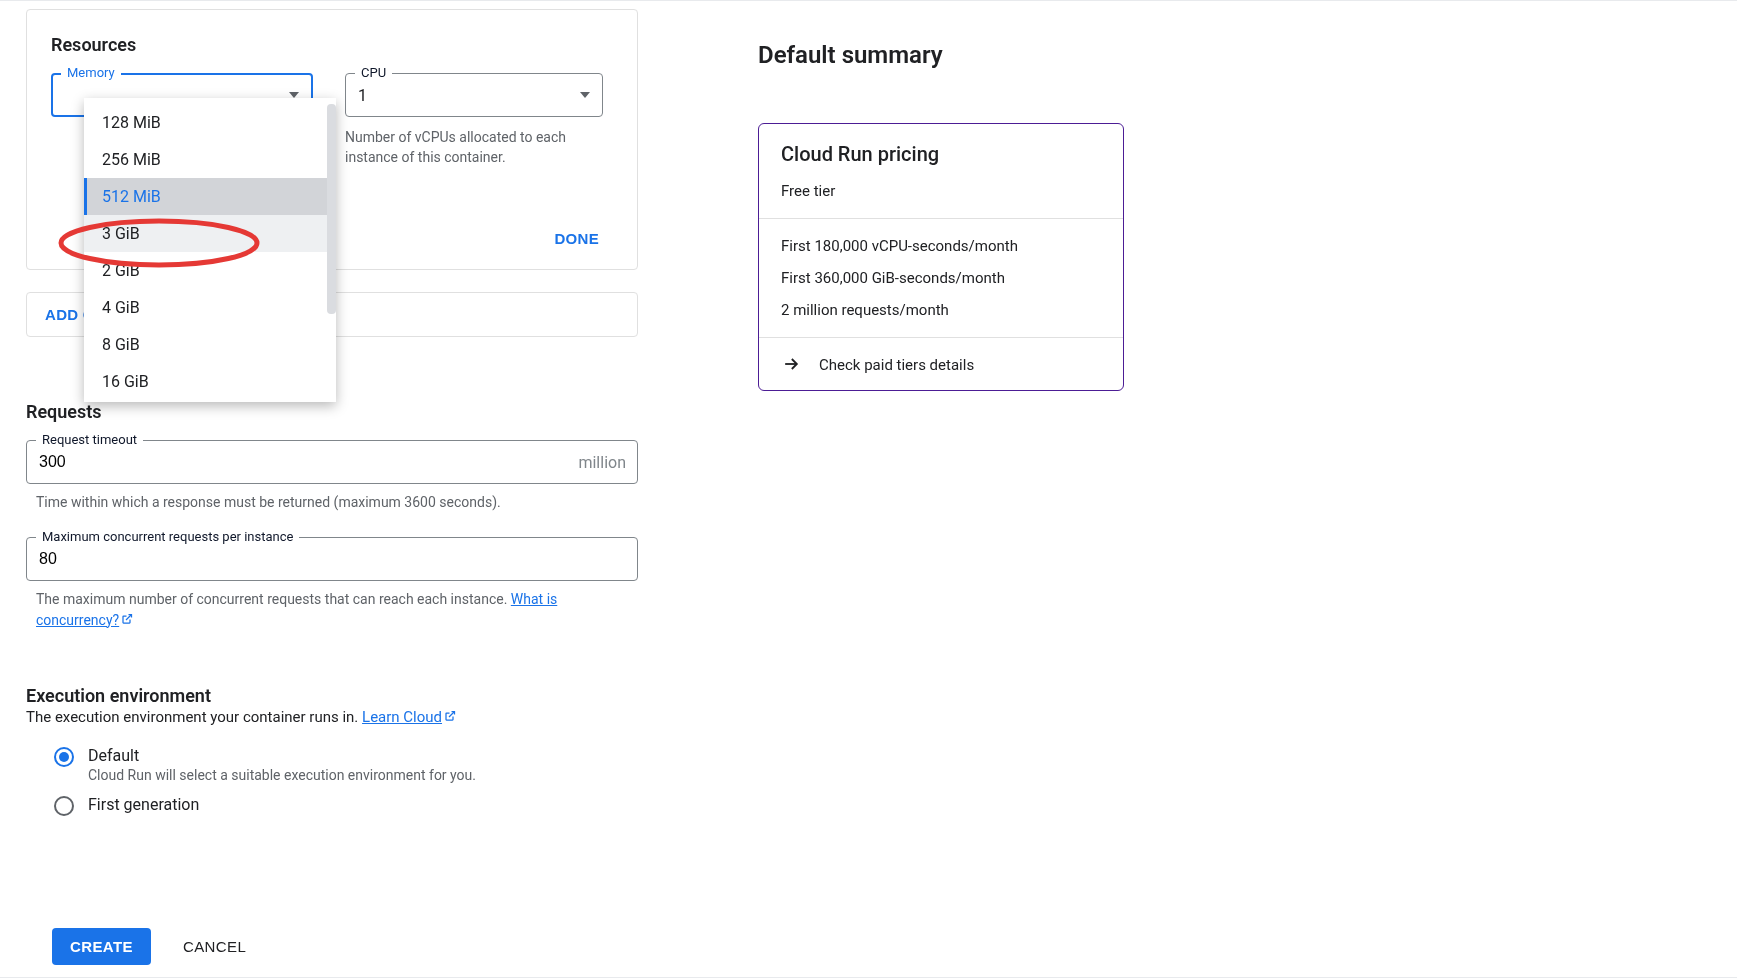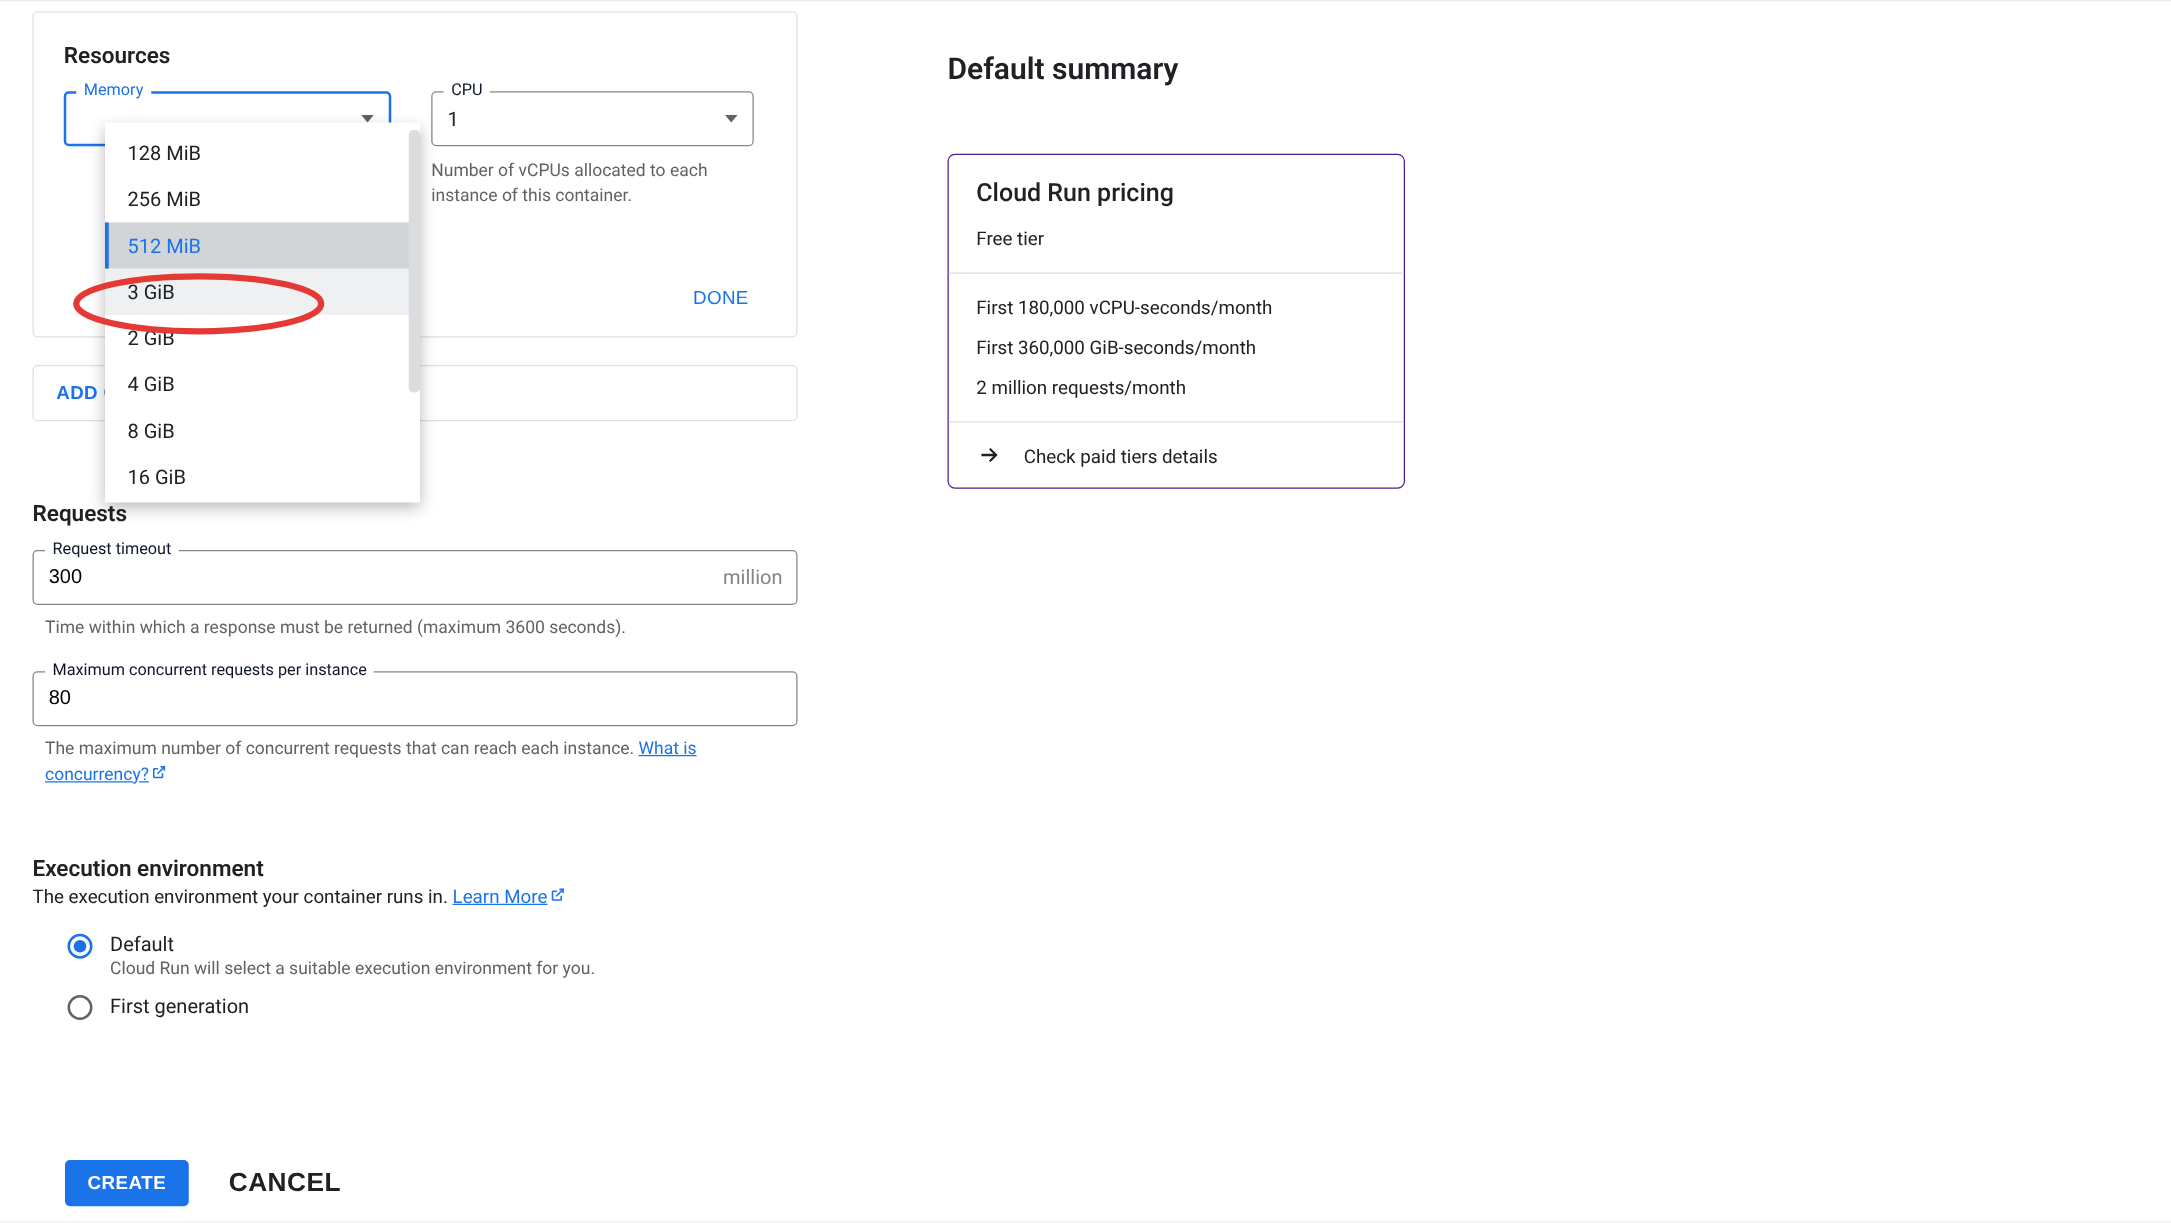--- a/index.html
+++ b/index.html
@@ -58,21 +58,21 @@
     justify-content:space-between;
     font-size:16px;
     cursor:pointer;
     background:#fff;
   }
   .select-box.active { border:2px solid #1a73e8; }
   .caret { width:0;height:0;border-left:5px solid transparent;border-right:5px solid transparent;border-top:6px solid #5f6368; }
   .helper { font-size:14px; color:#5f6368; margin-top:10px; line-height:1.45; }
   .done-row { text-align:right; margin-top:54px; }
   .done-btn {
-    color:#1a73e8; font-weight:400; letter-spacing:0.3px; font-size:15px;
+    color:#1a73e8; font-weight:700; letter-spacing:0.3px; font-size:15px;
     background:none; border:none; cursor:pointer; padding:8px 14px;
   }
 
   .add-container-row {
     border:1px solid #e0e0e0; border-radius:4px; padding:13px 18px; width:612px;
   }
   .add-container-btn {
     color:#1a73e8; font-weight:600; font-size:15px; letter-spacing:0.3px;
     background:none;border:none;cursor:pointer;
   }
@@ -150,21 +150,21 @@
   
   .footer {
     position:absolute;
     left:26px; bottom:12px;
     display:flex; gap:32px; align-items:center;
   }
   .create-btn {
     background:#1a73e8; color:#fff; border:none; border-radius:4px;
     padding:10px 18px; font-size:15px; font-weight:600; letter-spacing:0.4px; cursor:pointer;
   }
-  .cancel-btn { background:none;border:none;font-size:21px;font-weight:700;letter-spacing:0.4px;cursor:pointer;color:#202124; }
+  .cancel-btn { background:none;border:none;font-size:15px;font-weight:400;letter-spacing:0.4px;cursor:pointer;color:#202124; }
 
   
   .pricing-title { font-size:24px; font-weight:600; margin-top:32px; margin-bottom:54px; }
   .pricing-card { border:1px solid #4c1d95; border-radius:6px; width:366px; }
   .pricing-head { padding:18px 22px 18px 22px; border-bottom:1px solid #e0e0e0; }
   .pricing-head h3 { font-size:20px; font-weight:500; margin-bottom:16px; }
   .free-tier { font-size:15px; }
   .tier-list { padding:18px 22px; border-bottom:1px solid #e0e0e0; }
   .tier-list div { font-size:15px; margin-bottom:14px; }
   .tier-list div:last-child { margin-bottom:0; }
@@ -247,21 +247,21 @@
               <path d="M15 3h6v6"></path>
               <path d="M10 14L21 3"></path>
             </svg>
         </span>
       </div>
     </div>
 
     <div class="exec">
       <h2 class="section tight">Execution environment</h2>
       <div class="exec-desc">
-        <span>The execution environment your container runs in. </span><a href="#"><span>Learn More</span></a><span class="ext-icon">
+        <span>The execution environment your container runs in. </span><a href="#"><span>Learn Cloud</span></a><span class="ext-icon">
           <svg width="12" height="12" viewBox="0 0 24 24" fill="none" stroke="#1a73e8" stroke-width="2.5">
               <path d="M18 13v6a1 1 0 0 1-1 1H5a1 1 0 0 1-1-1V7a1 1 0 0 1 1-1h6"></path>
               <path d="M15 3h6v6"></path>
               <path d="M10 14L21 3"></path>
             </svg>
         </span>
       </div>
 
       <div class="radio-row">
         <div class="radio checked"></div>

